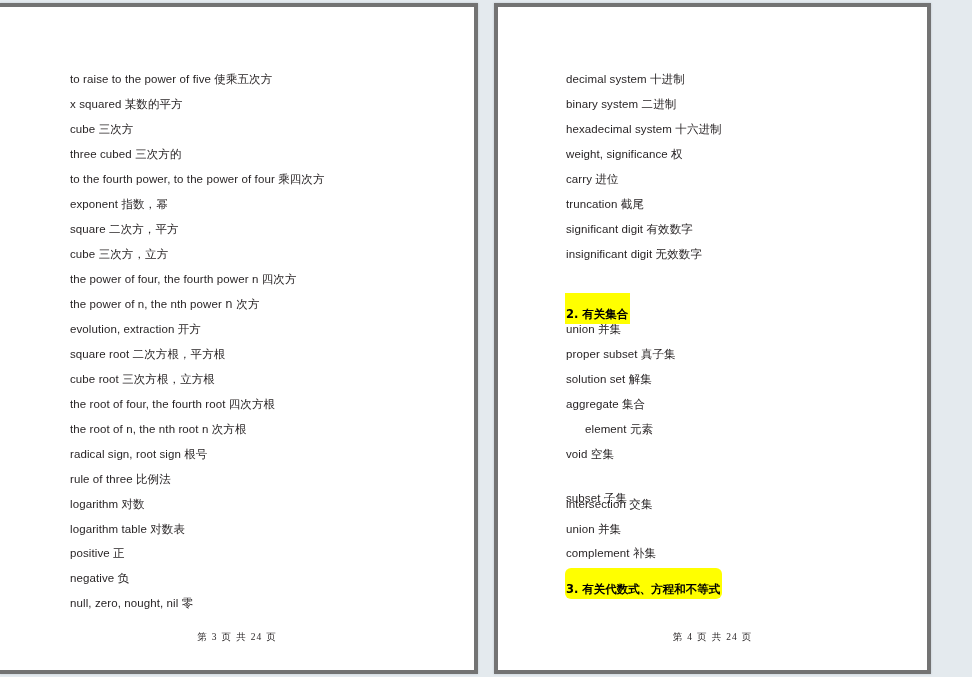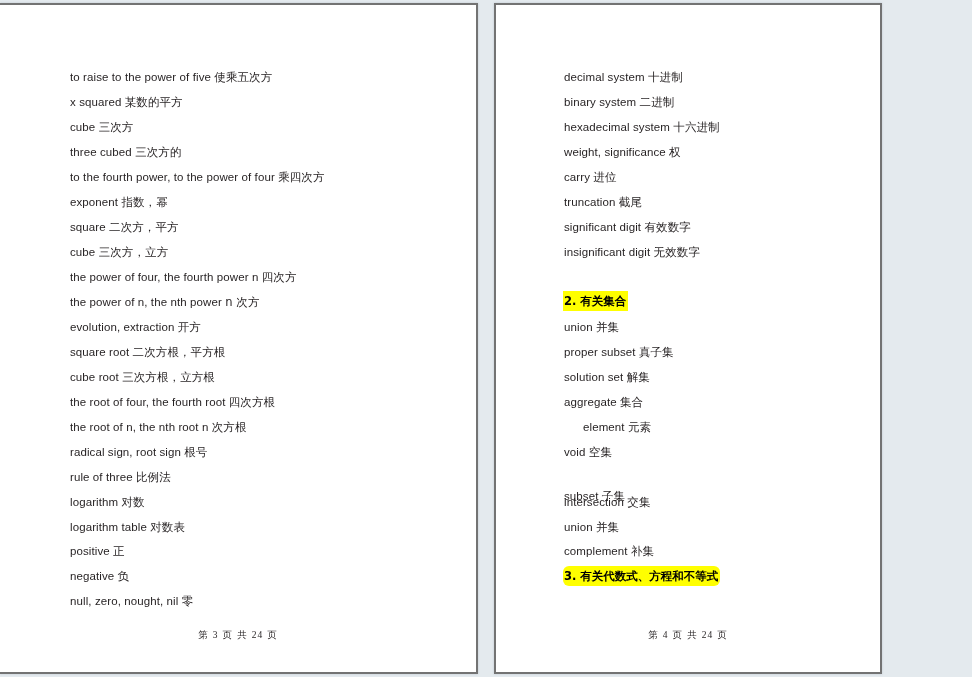--- a/index.html
+++ b/index.html
@@ -21,37 +21,37 @@
     align-items: flex-start;
     justify-content: flex-start;
     background: #e4eaee;
   }
   .page {
     position: relative;
     background: #ffffff;
     box-sizing: border-box;
     height: 671px;
     margin-top: 3px;
-    border: 2px solid #737373;
+    border: 4px solid #737373;
     box-shadow: 0 0 2px rgba(120,140,155,0.35);
     overflow: hidden;
   }
   .page-left {
     width: 478px;
     margin-left: 0;
     border-left: none;
   }
   .page-gap {
     width: 16px;
     height: 677px;
     background: #e4eaee;
     flex: 0 0 16px;
   }
   .page-right {
-    width: 388px;
+    width: 437px;
   }
   .page-body {
     position: absolute;
     left: 0;
     top: 0;
     right: 0;
     bottom: 0;
   }
   .line {
     position: absolute;
@@ -70,21 +70,21 @@
   }
 
   .heading {
     position: absolute;
     font-weight: bold;
     font-size: 11.5px;
     line-height: 14px;
     color: #000000;
     white-space: nowrap;
     background: #ffff00;
-    padding: 3px 2px 3px 1px;
+    padding: 14px 2px 3px 1px;
     font-family: "DejaVu Sans", sans-serif;
   }
   .page-right .heading { left: 67px; }
 
   .footer {
     position: absolute;
     width: 100%;
     text-align: center;
     font-size: 9.5px;
     color: #231f20;

